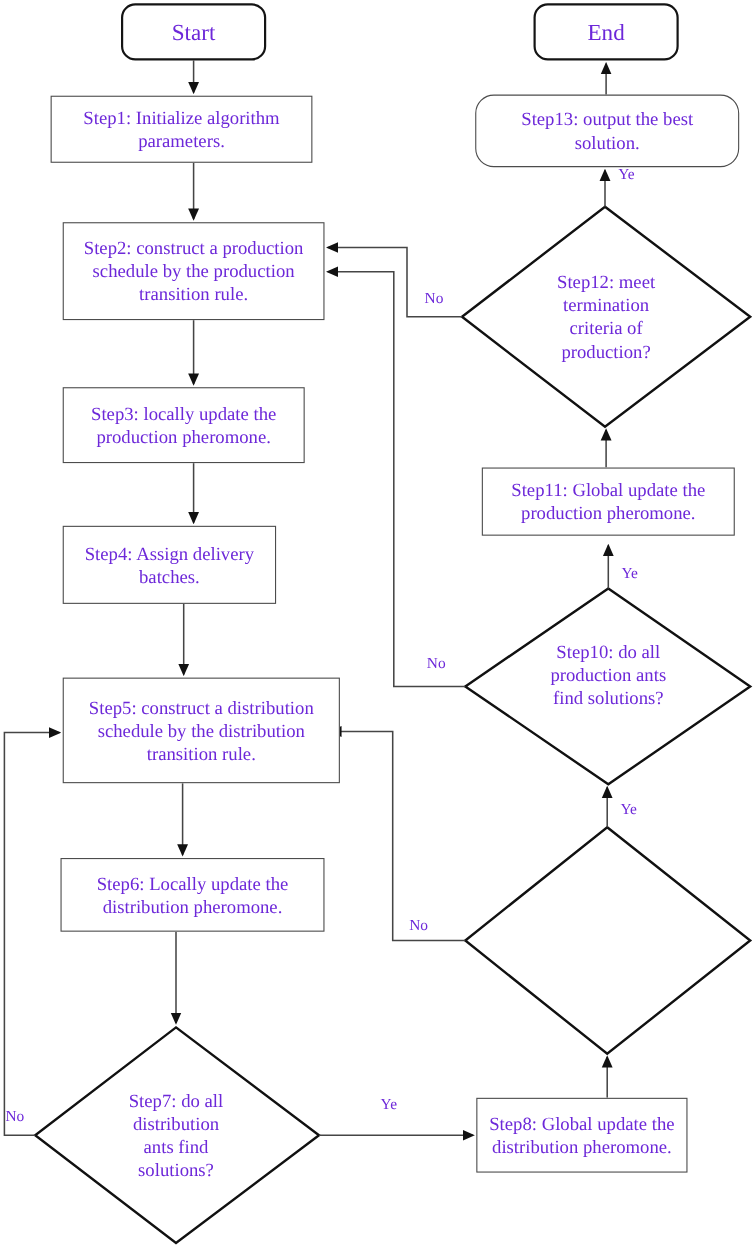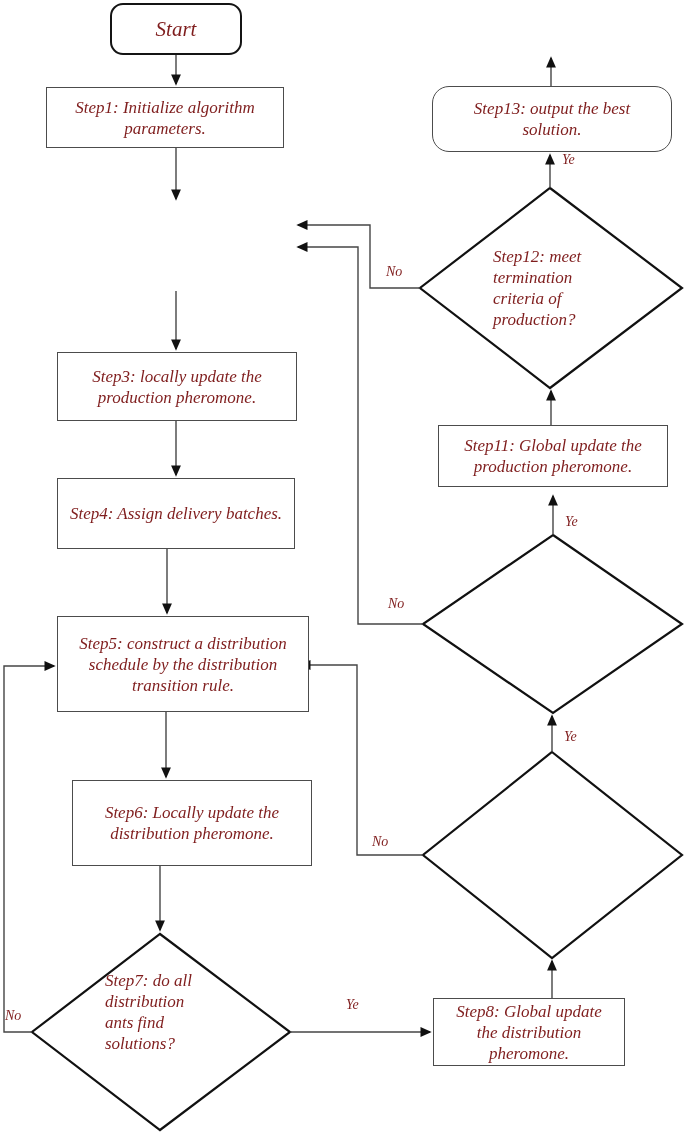--- a/index.html
+++ b/index.html
@@ -1,31 +1,30 @@
 <!DOCTYPE html>
 <html><head>
 <meta charset="utf-8">
 <style>
   html,body{margin:0;padding:0;background:#ffffff;}
   .stage{
     position:relative;width:685px;height:1132px;background:#ffffff;
-    font-family:"Liberation Serif","DejaVu Serif",serif;color:#7f1d1d;
+    font-family:"Liberation Serif","DejaVu Serif",serif;color:#6d28d9;
     overflow:hidden;
-    font-style:italic;
   }
   .wires{position:absolute;left:0;top:0;z-index:1;}
   .node{
     position:absolute;z-index:2;display:flex;align-items:center;justify-content:center;
     text-align:center;background:#ffffff;font-size:17px;line-height:21px;
     box-sizing:border-box;
   }
   .rect{border:1.6px solid #4c4c4c;}
   .terminal{border:2.4px solid #141414;border-radius:13px;font-size:21px;}
   .dlabel{
-    position:absolute;z-index:3;font-size:17px;line-height:21px;
+    position:absolute;z-index:3;text-align:center;font-size:17px;line-height:21px;
   }
   .elabel{position:absolute;z-index:3;font-size:14px;line-height:20px;}
 </style>
 </head>
 <body>
 
 <div class="stage">
 
   <svg class="wires" width="685" height="1132" viewBox="0 0 685 1132">
     <defs>
@@ -55,32 +54,35 @@
     <polyline points="550,188 550,155" fill="none" stroke="#454545" stroke-width="1.4" marker-end="url(#ah)"></polyline>
     <polyline points="551,86 551,58" fill="none" stroke="#454545" stroke-width="1.4" marker-end="url(#ah)"></polyline>
 
     <polyline points="32,1032 4,1032 4,666 54,666" fill="none" stroke="#454545" stroke-width="1.4" marker-end="url(#ah)"></polyline>
     <polyline points="423,855 357,855 357,665 301,665" fill="none" stroke="#454545" stroke-width="1.4" marker-end="url(#ah)"></polyline>
     <polyline points="423,624 358,624 358,247 298,247" fill="none" stroke="#454545" stroke-width="1.4" marker-end="url(#ah)"></polyline>
     <polyline points="420,288 370,288 370,225 298,225" fill="none" stroke="#454545" stroke-width="1.4" marker-end="url(#ah)"></polyline>
   </svg>
 
   <div class="node terminal" style="left:110px;top:3px;width:132px;height:52px;">Start</div>
+  <div class="node terminal" style="left:485px;top:3px;width:132px;height:52px;">End</div>
 
   <div class="node rect" style="left:46px;top:87px;width:238px;height:61px;padding:12px 7px;">Step1: Initialize algorithm parameters.</div>
-  <div class="node rect" style="left:57px;top:352px;width:240px;height:69px;padding:0 14px;">Step3: locally update the production pheromone.</div>
-  <div class="node rect" style="left:57px;top:478px;width:238px;height:71px;padding:0 7px;">Step4: Assign delivery batches.</div>
+  <div class="node rect" style="left:57px;top:202px;width:238px;height:89px;padding:0 15px;">Step2: construct a production schedule by the production transition rule.</div>
+  <div class="node rect" style="left:57px;top:352px;width:220px;height:69px;padding:0 14px;">Step3: locally update the production pheromone.</div>
+  <div class="node rect" style="left:57px;top:478px;width:194px;height:71px;padding:0 7px;">Step4: Assign delivery batches.</div>
   <div class="node rect" style="left:57px;top:616px;width:252px;height:96px;padding:0 14px;">Step5: construct a distribution schedule by the distribution transition rule.</div>
-  <div class="node rect" style="left:72px;top:780px;width:240px;height:86px;padding:18px 14px;">Step6: Locally update the distribution pheromone.</div>
+  <div class="node rect" style="left:55px;top:780px;width:240px;height:67px;padding:18px 14px;">Step6: Locally update the distribution pheromone.</div>
 
   <div class="node rect" style="left:433px;top:998px;width:192px;height:68px;padding:0 10px;">Step8: Global update the distribution pheromone.</div>
   <div class="node rect" style="left:438px;top:425px;width:230px;height:62px;padding:0 10px;">Step11: Global update the production pheromone.</div>
   <div class="node rect" style="left:432px;top:86px;width:240px;height:66px;padding:0 20px;border-radius:17px;">Step13: output the best solution.</div>
 
-  <div class="dlabel" style="left:105px;top:970px;width:110px;">Step7: do all distribution ants find solutions?</div>
+  <div class="dlabel" style="left:105px;top:990px;width:110px;">Step7: do all distribution ants find solutions?</div>
+  <div class="dlabel" style="left:498px;top:582px;width:110px;">Step10: do all production ants find solutions?</div>
   <div class="dlabel" style="left:493px;top:246px;width:116px;">Step12: meet termination criteria of production?</div>
 
   <div class="elabel" style="left:346px;top:995px;">Ye</div>
   <div class="elabel" style="left:5px;top:1006px;">No</div>
   <div class="elabel" style="left:564px;top:727px;">Ye</div>
   <div class="elabel" style="left:372px;top:832px;">No</div>
   <div class="elabel" style="left:565px;top:512px;">Ye</div>
   <div class="elabel" style="left:388px;top:594px;">No</div>
   <div class="elabel" style="left:562px;top:150px;">Ye</div>
   <div class="elabel" style="left:386px;top:262px;">No</div>

